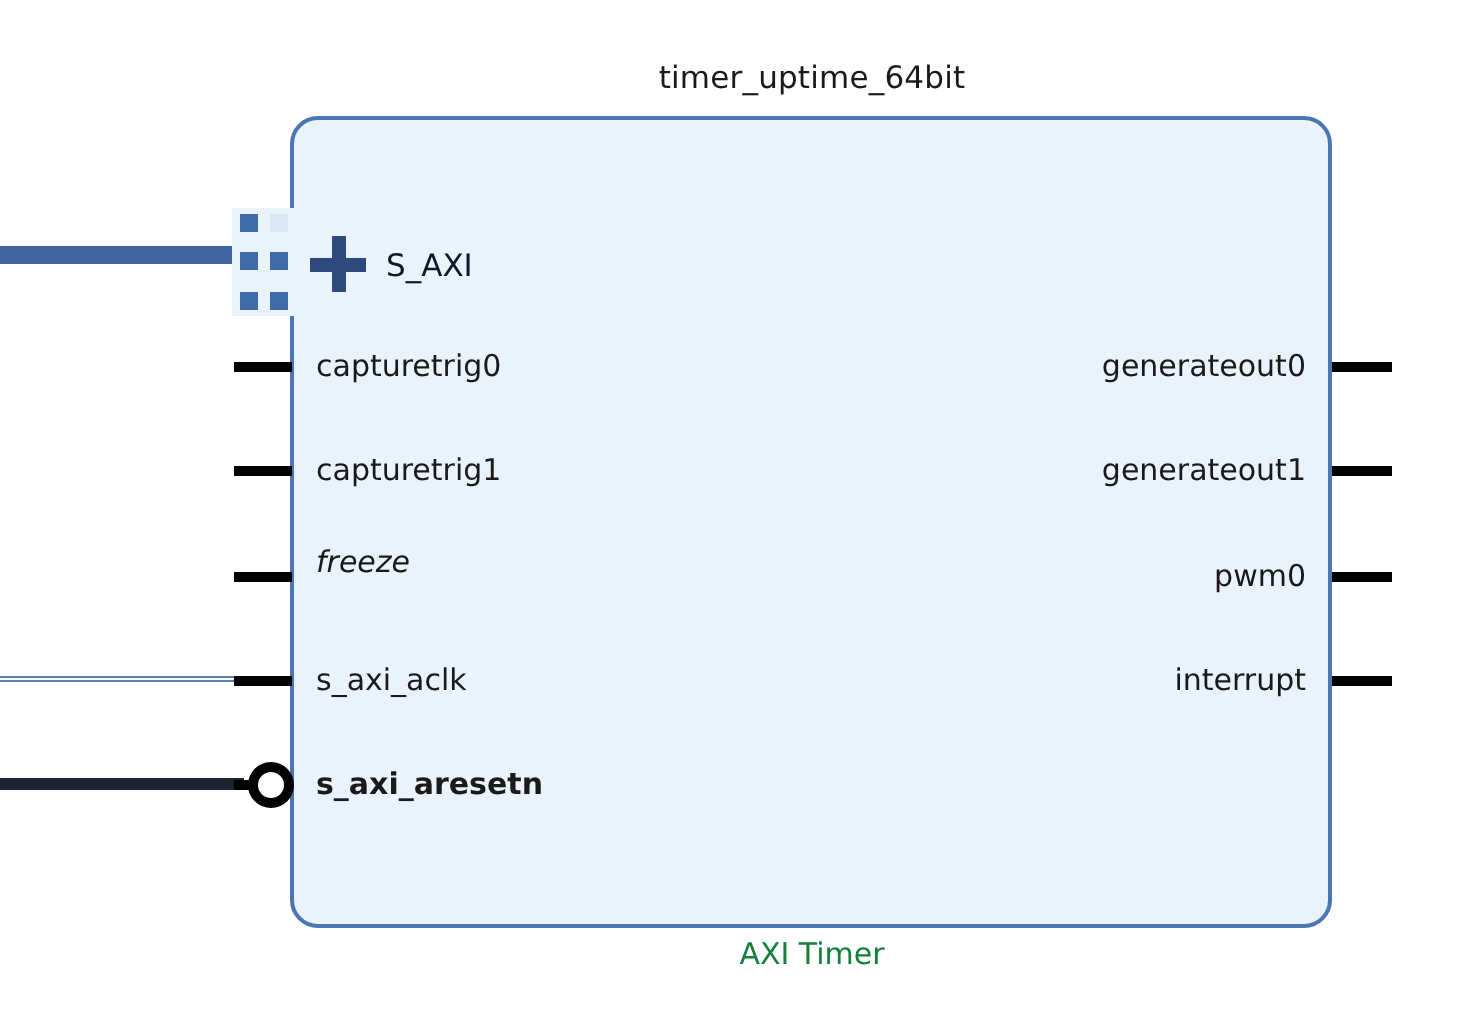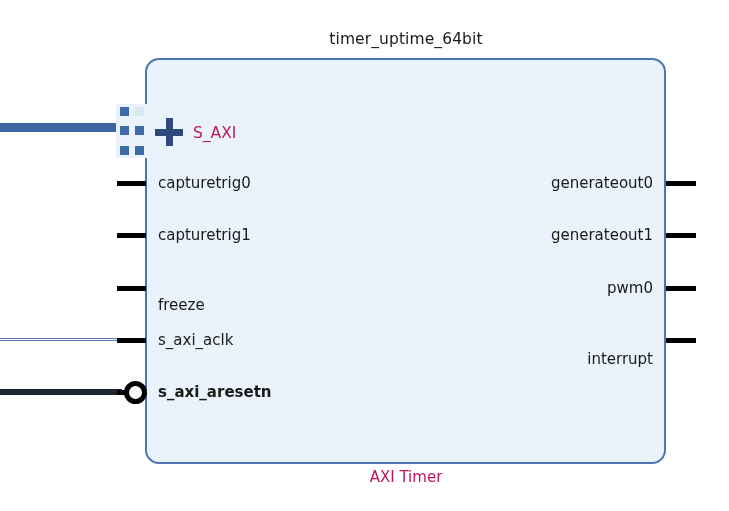--- a/index.html
+++ b/index.html
@@ -50,21 +50,21 @@
   }
 
   
   .block-caption {
     position: absolute;
     left: 145px;
     top: 468px;
     width: 522px;
     text-align: center;
     font-size: 15px;
-    color: #be185d;
+    color: #15803d;
     white-space: nowrap;
   }
 
   
   .pin-label {
     position: absolute;
     font-size: 15px;
     color: #1a1a1a;
     white-space: nowrap;
     line-height: 1;
@@ -181,21 +181,21 @@
     top: 0;
     width: 7px;
     height: 28px;
     background: #2e4a7d;
   }
 
   .bus-label {
     position: absolute;
     left: 193px;
     font-size: 15.5px;
-    color: #be185d;
+    color: #0f172a;
     white-space: nowrap;
   }
 </style>
 </head>
 <body>
 
 <div id="canvas">
 
   <div class="block-title">timer_uptime_64bit</div>
 
@@ -203,36 +203,36 @@
 
   <div class="block-caption">AXI Timer</div>
 
   <div id="pins-layer">
       <div class="wire-bus"></div>
       <div class="pin-stub left" style="top: 181px;"></div>
       <div class="pin-label left" style="top: 176px;">capturetrig0</div>
       <div class="pin-stub left" style="top: 233px;"></div>
       <div class="pin-label left" style="top: 228px;">capturetrig1</div>
       <div class="pin-stub left" style="top: 286px;"></div>
-      <div class="pin-label left" style="top: 298px;">freeze</div>
+      <div class="pin-label left" style="top: 274px; font-style: italic;">freeze</div>
       <div class="wire-thin" style="top: 338px;"></div>
       <div class="pin-stub left" style="top: 338px;"></div>
       <div class="pin-label left" style="top: 333px;">s_axi_aclk</div>
       <div class="wire-thick-dark" style="top: 389px;"></div>
       <div class="pin-stub left" style="top: 390px;"></div>
       <div class="invert-bubble" style="top: 381px;"></div>
       <div class="pin-label left" style="top: 385px; font-weight: bold;">s_axi_aresetn</div>
       <div class="pin-stub right" style="top: 181px;"></div>
       <div class="pin-label right" style="top: 176px;">generateout0</div>
       <div class="pin-stub right" style="top: 233px;"></div>
       <div class="pin-label right" style="top: 228px; text-align: right;">generateout1</div>
       <div class="pin-stub right" style="top: 286px;"></div>
       <div class="pin-label right" style="top: 281px; text-align: right;">pwm0</div>
       <div class="pin-stub right" style="top: 338px;"></div>
-      <div class="pin-label right" style="top: 352px;">interrupt</div>
+      <div class="pin-label right" style="top: 333px;">interrupt</div>
     </div>
 
   <div class="bus-iface">
     <span class="dot c0 r0"></span>
     <span class="dot c1 r0 faint"></span>
     <span class="dot c0 r1"></span>
     <span class="dot c1 r1"></span>
     <span class="dot c0 r2"></span>
     <span class="dot c1 r2"></span>
   </div>

